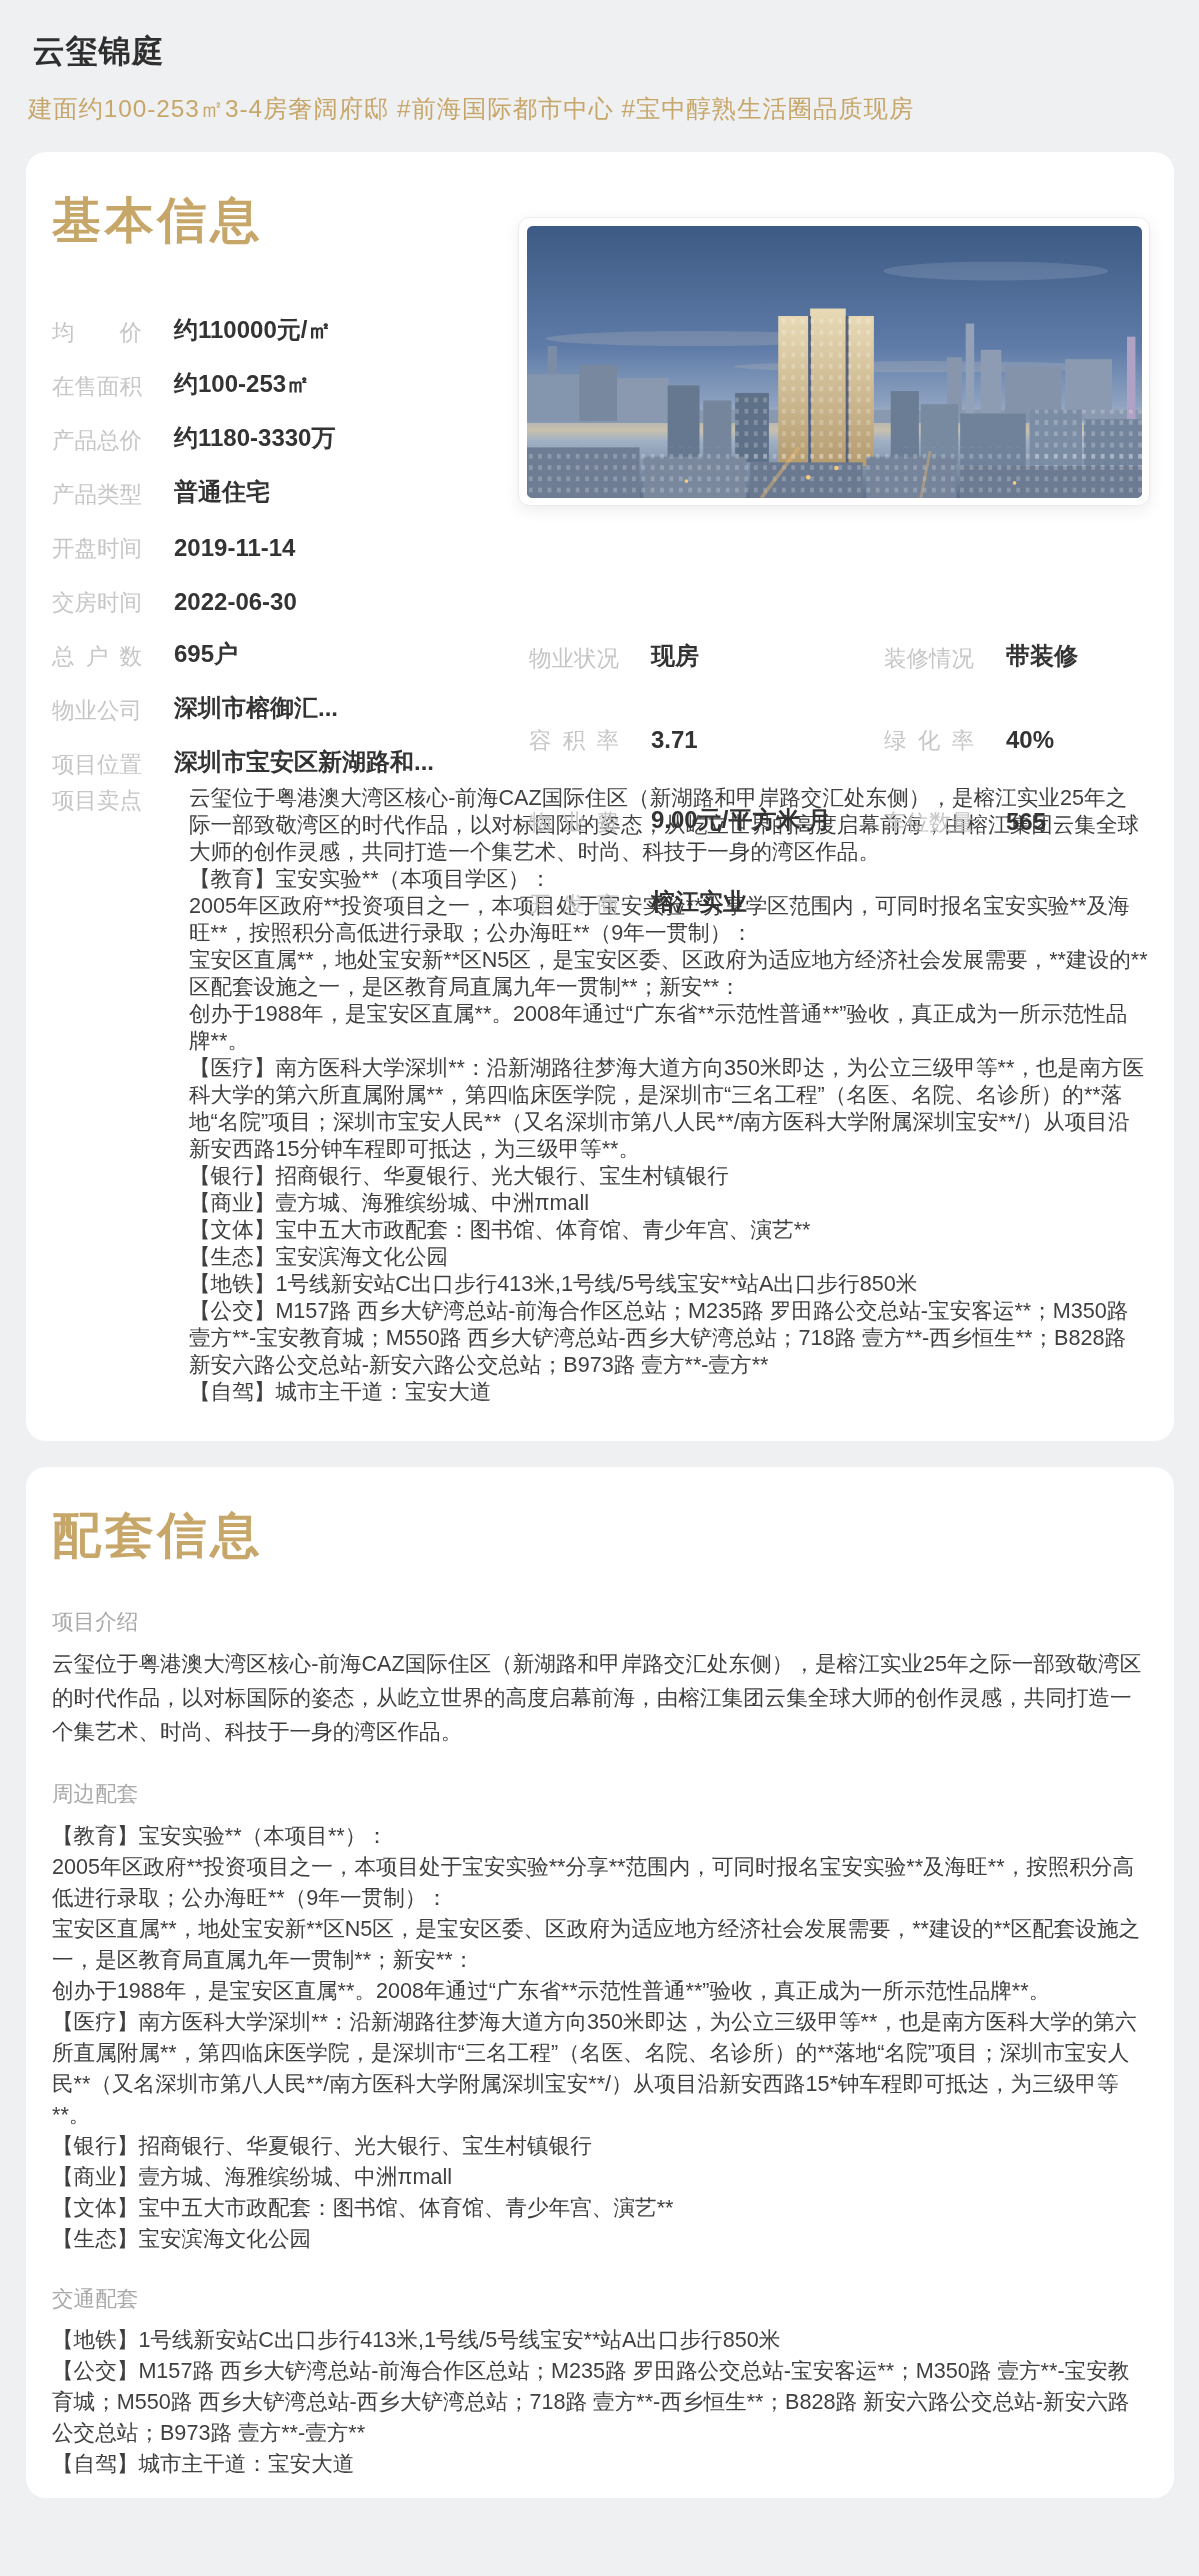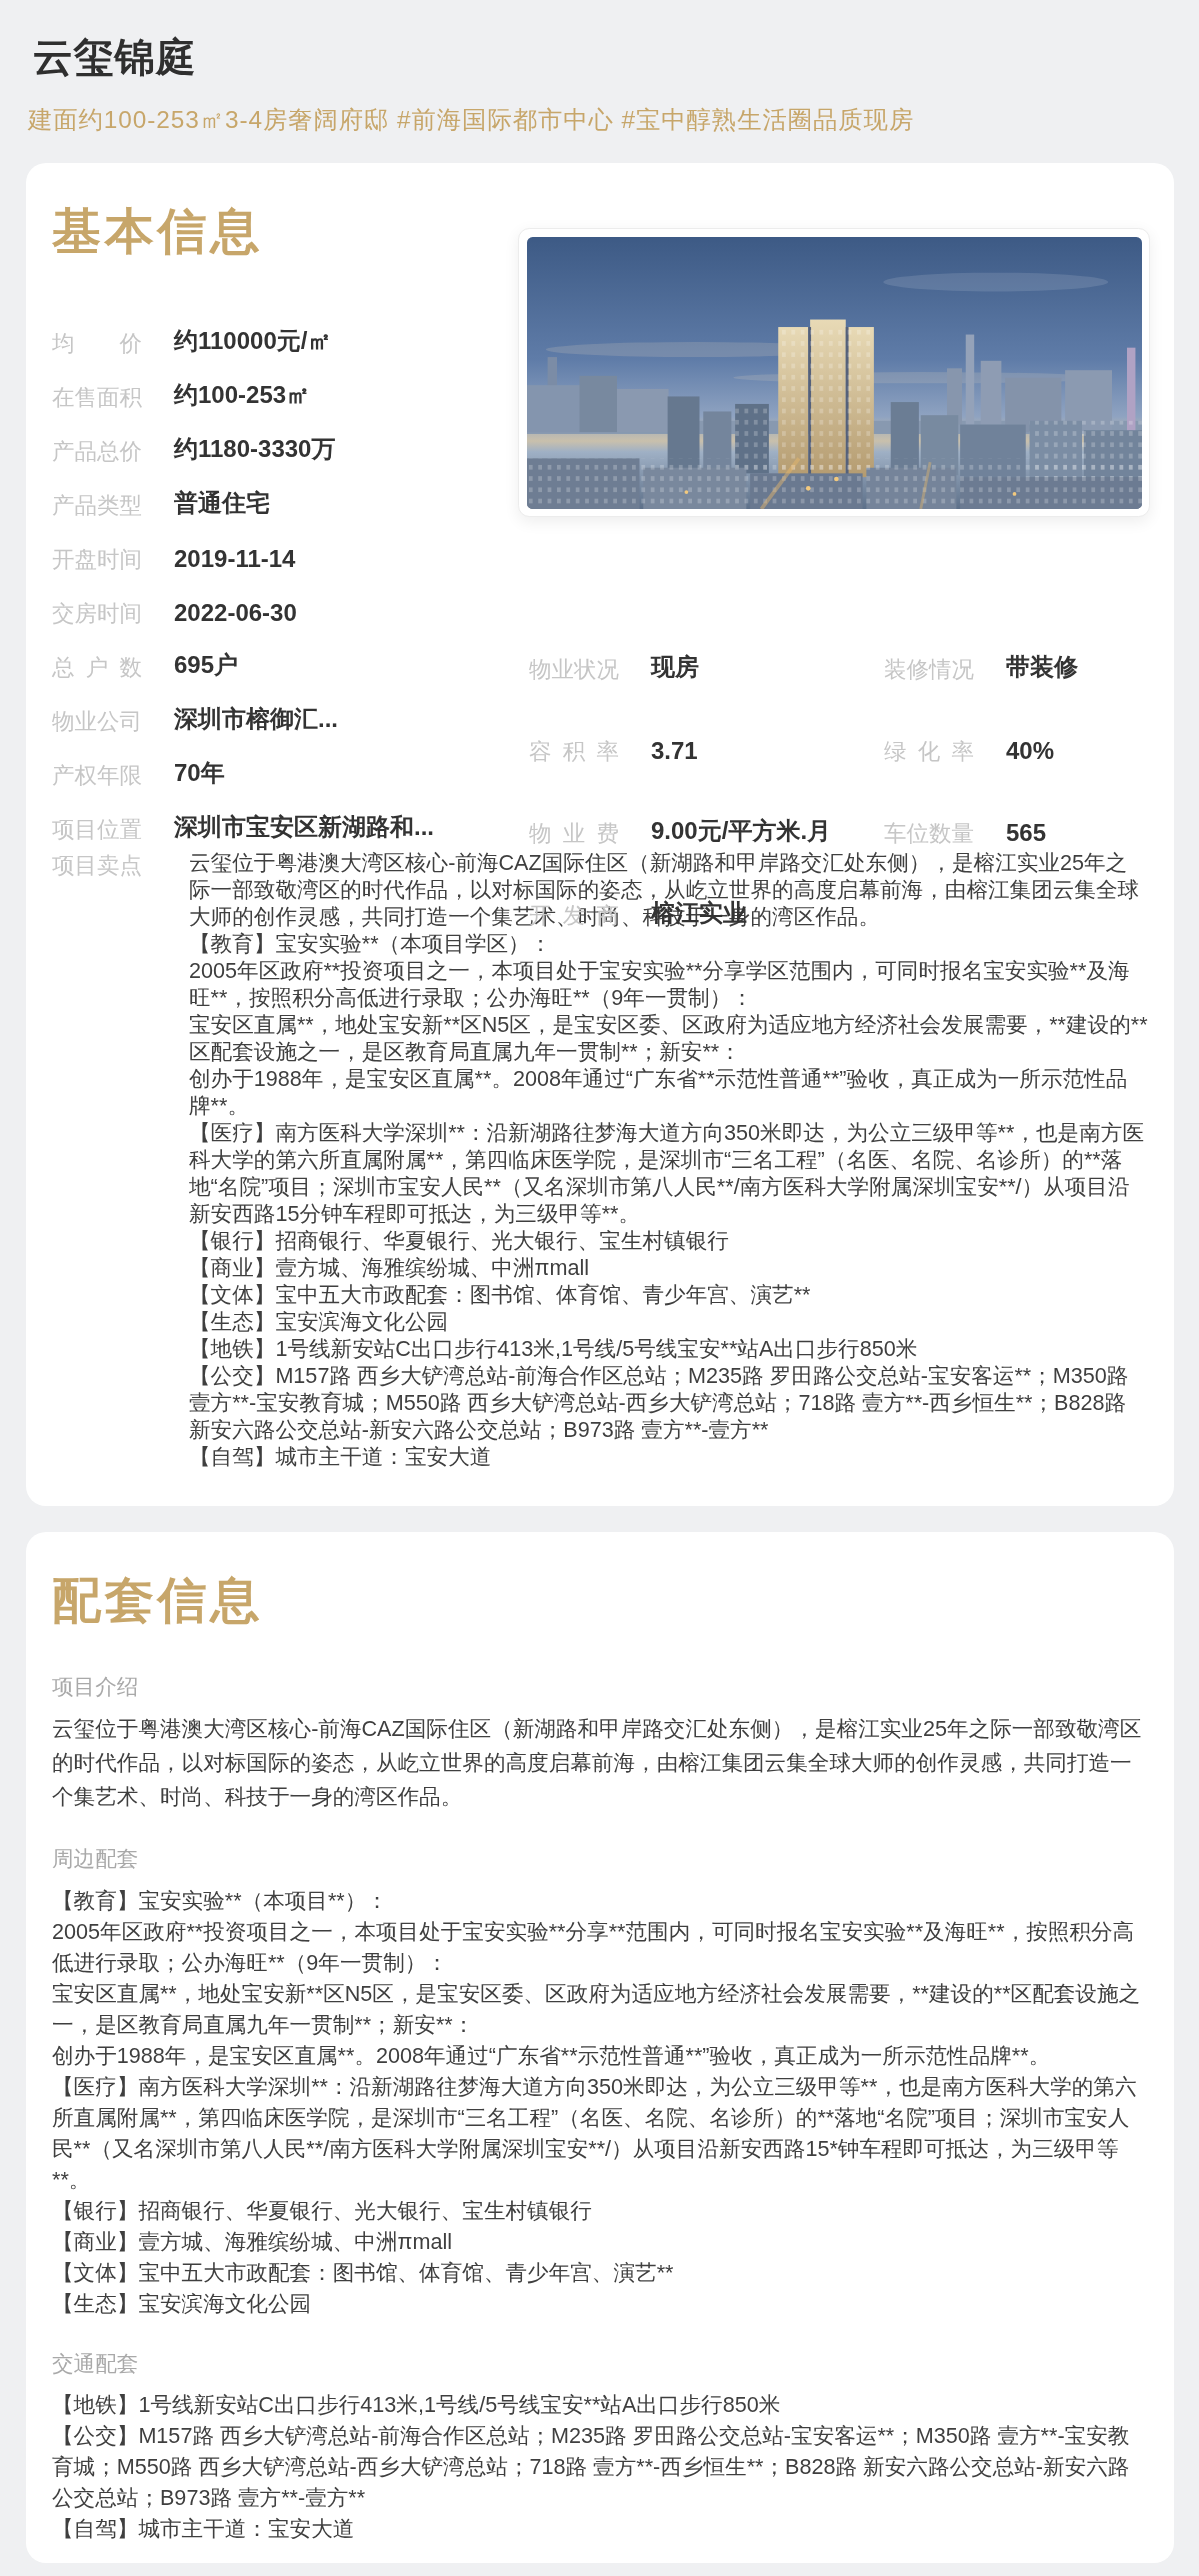--- a/index.html
+++ b/index.html
@@ -8,21 +8,21 @@
     --body-text:#3f3f3f; --sub-label-gray:#a9a9a9;
   }
   *{box-sizing:border-box;}
   html,body{margin:0;padding:0;}
   body{
     width:1200px;min-height:2576px;background:var(--page-bg);
     font-family:"Liberation Sans","DejaVu Sans",sans-serif;color:var(--value-dark);
   }
   
   .page-header{padding:30px 26px 0 28px;}
-  .page-title{margin:0;padding-left:4.7px;font-size:40px;font-weight:700;color:var(--title-color);letter-spacing:0.9px;}
+  .page-title{margin:0;padding-left:4.7px;font-size:32px;font-weight:700;color:var(--title-color);letter-spacing:0.9px;}
   .page-subtitle{margin:19px 0 0 0;font-size:24.4px;color:var(--gold);letter-spacing:0.9px;}
   
   .card{margin:0 26px;background:var(--card-bg);border-radius:20px;}
   .card-gap{height:26px;}
   .card-basic{margin-top:27px;padding:38px 26px 36px 26px;}
   .card-facility{padding:38px 26px 19px 26px;}
   .section-title{margin:0 0 41px 0;font-size:49px;font-weight:700;color:var(--gold);letter-spacing:3.8px;line-height:1.25;}
   
   .info-body{position:relative;}
   .left-rows{width:469px;}
@@ -86,24 +86,20 @@
         <span class="lab">交房时间</span>
         <span class="val">2022-06-30</span>
       </div>
       <div class="info-row">
         <span class="lab">总户数</span>
         <span class="val">695户</span>
       </div>
       <div class="info-row">
         <span class="lab">物业公司</span>
         <span class="val">深圳市榕御汇...</span>
-      </div>
-      <div class="info-row">
-        <span class="lab">产权年限</span>
-        <span class="val">70年</span>
       </div>
       <div class="info-row">
         <span class="lab">项目位置</span>
         <span class="val">深圳市宝安区新湖路和...</span>
       </div>
     </div>
 
     <div class="photo-frame">
       <svg viewBox="0 0 656 290" preserveAspectRatio="none">
         <defs>

